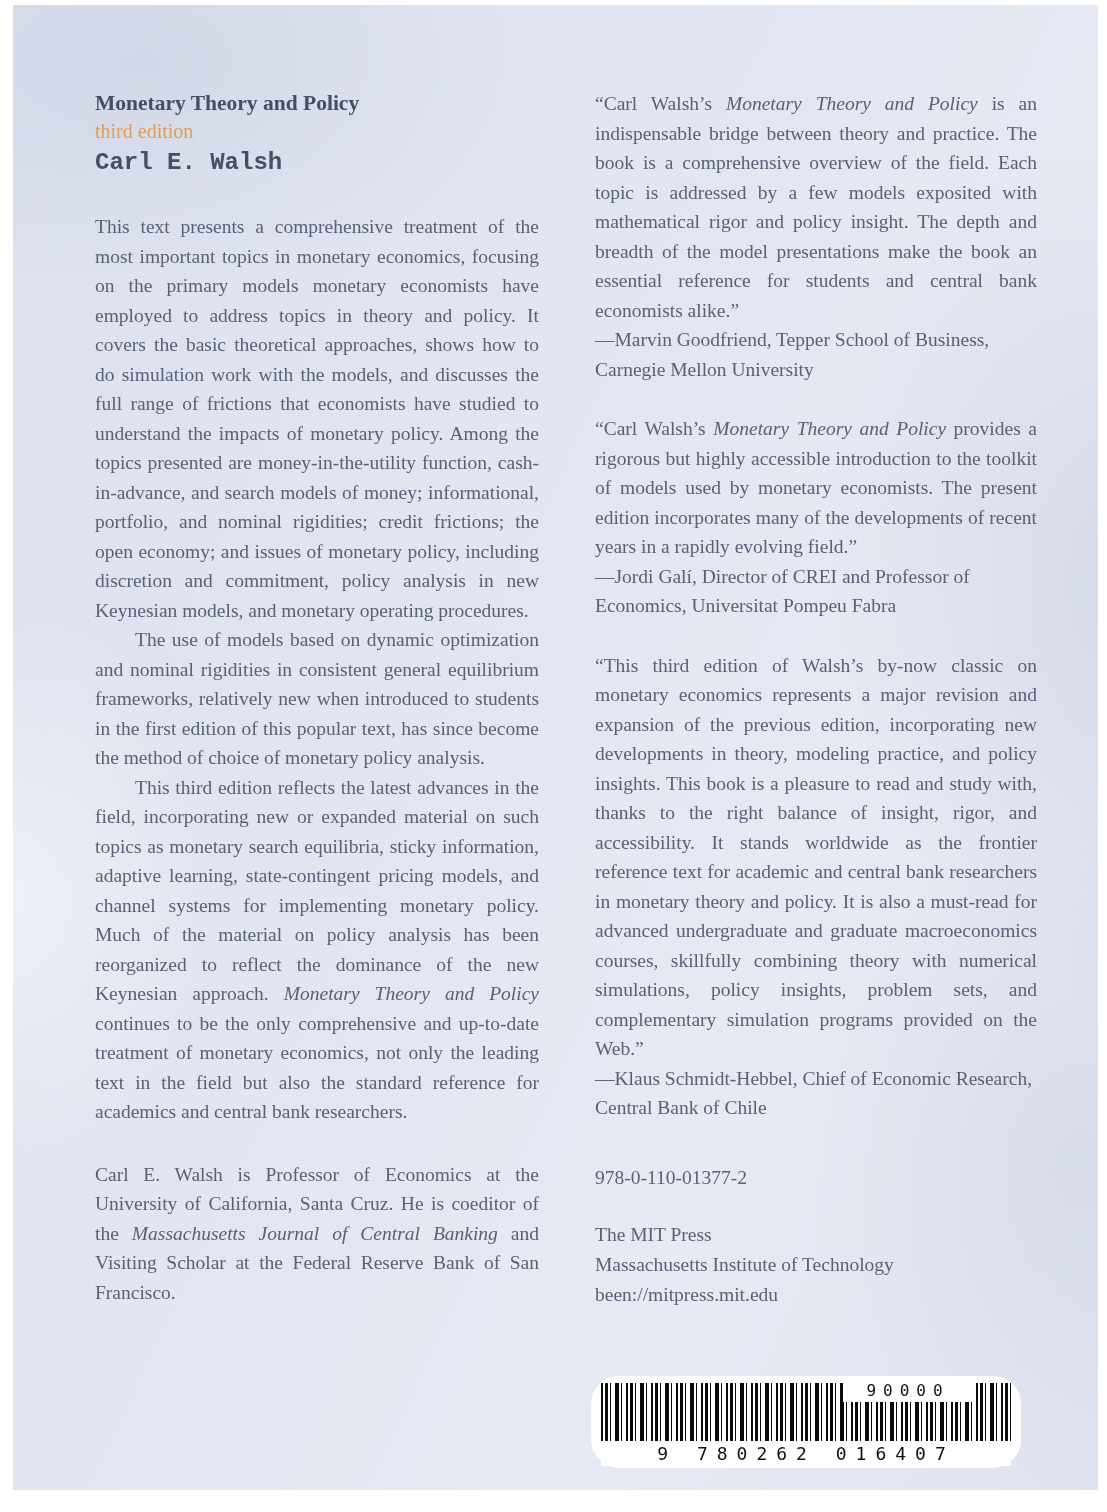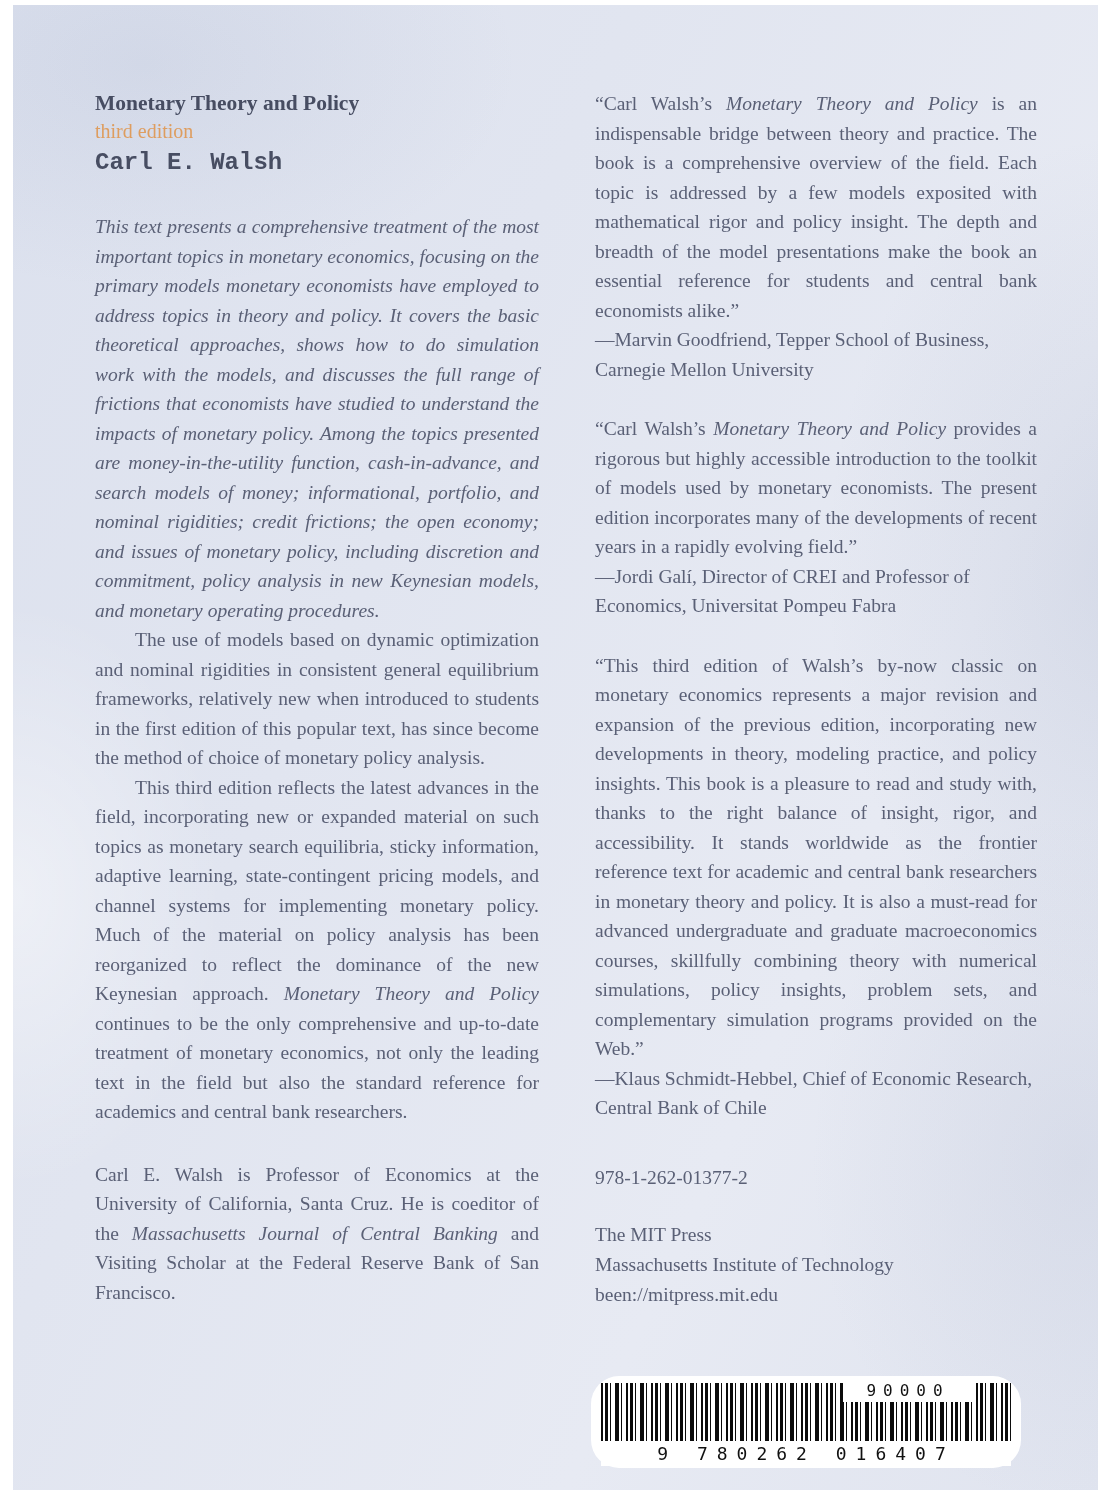--- a/index.html
+++ b/index.html
@@ -28,21 +28,21 @@
     text-align:justify;
   }
   .col-left{left:82px;width:444px;}
   .col-right{left:582px;width:442px;}
 
   .book-title{font-size:21.5px;font-weight:bold;color:#474d62;line-height:28px;margin:0;text-align:left;}
   .edition{font-size:20px;line-height:28px;margin:0;text-align:left;}
   .author{font-size:24px;font-weight:bold;color:#474d62;line-height:28px;margin:4px 0 0 0;text-align:left;font-family:Liberation Mono, monospace;}
 
   .desc{margin:0;}
-  .desc.first{margin-top:35px;font-style:italic;}
+  .desc.first{margin-top:35px;}
   .desc.indent{text-indent:40px;}
   .bio{margin-top:33px;}
 
   .quote{margin:0 0 30px 0;}
   .quote-attrib{margin:0;text-align:left;}
 
   .isbn{margin-top:12px;text-align:left;}
   .publisher{margin-top:28px;text-align:left;}
   .publisher div{line-height:30px;}
 
@@ -101,21 +101,21 @@
     <div style="margin-top:30px;">
       <p class="quote" style="margin-bottom:0;"><span>“Carl Walsh’s </span><span style="font-style: italic;">Monetary Theory and Policy</span><span> provides a rigorous but highly accessible introduction to the toolkit of models used by monetary economists. The present edition incorporates many of the developments of recent years in a rapidly evolving field.”</span></p>
       <p class="quote-attrib">—Jordi Galí, Director of CREI and Professor of Economics, Universitat Pompeu Fabra</p>
     </div>
 
     <div style="margin-top:30px;">
       <p class="quote" style="margin-bottom:0;"><span>“This third edition of Walsh’s by-now classic on monetary economics represents a major revision and expansion of the previous edition, incorporating new developments in theory, modeling practice, and policy insights. This book is a pleasure to read and study with, thanks to the right balance of insight, rigor, and accessibility. It stands worldwide as the frontier reference text for academic and central bank researchers in monetary theory and policy. It is also a must-read for advanced undergraduate and graduate macroeconomics courses, skillfully combining theory with numerical simulations, policy insights, problem sets, and complementary simulation programs provided on the Web.”</span></p>
       <p class="quote-attrib">—Klaus Schmidt-Hebbel, Chief of Economic Research, Central Bank of Chile</p>
     </div>
 
-    <div class="isbn" style="margin-top:40px;">978-1-262-01377-2</div>
+    <div class="isbn" style="margin-top:40px;">978-0-110-01377-2</div>
 
     <div class="publisher">
       <div>The MIT Press</div>
       <div>Massachusetts Institute of Technology</div>
       <div>been://mitpress.mit.edu</div>
     </div>
 
   </div>
 
   <div class="barcode-box">

